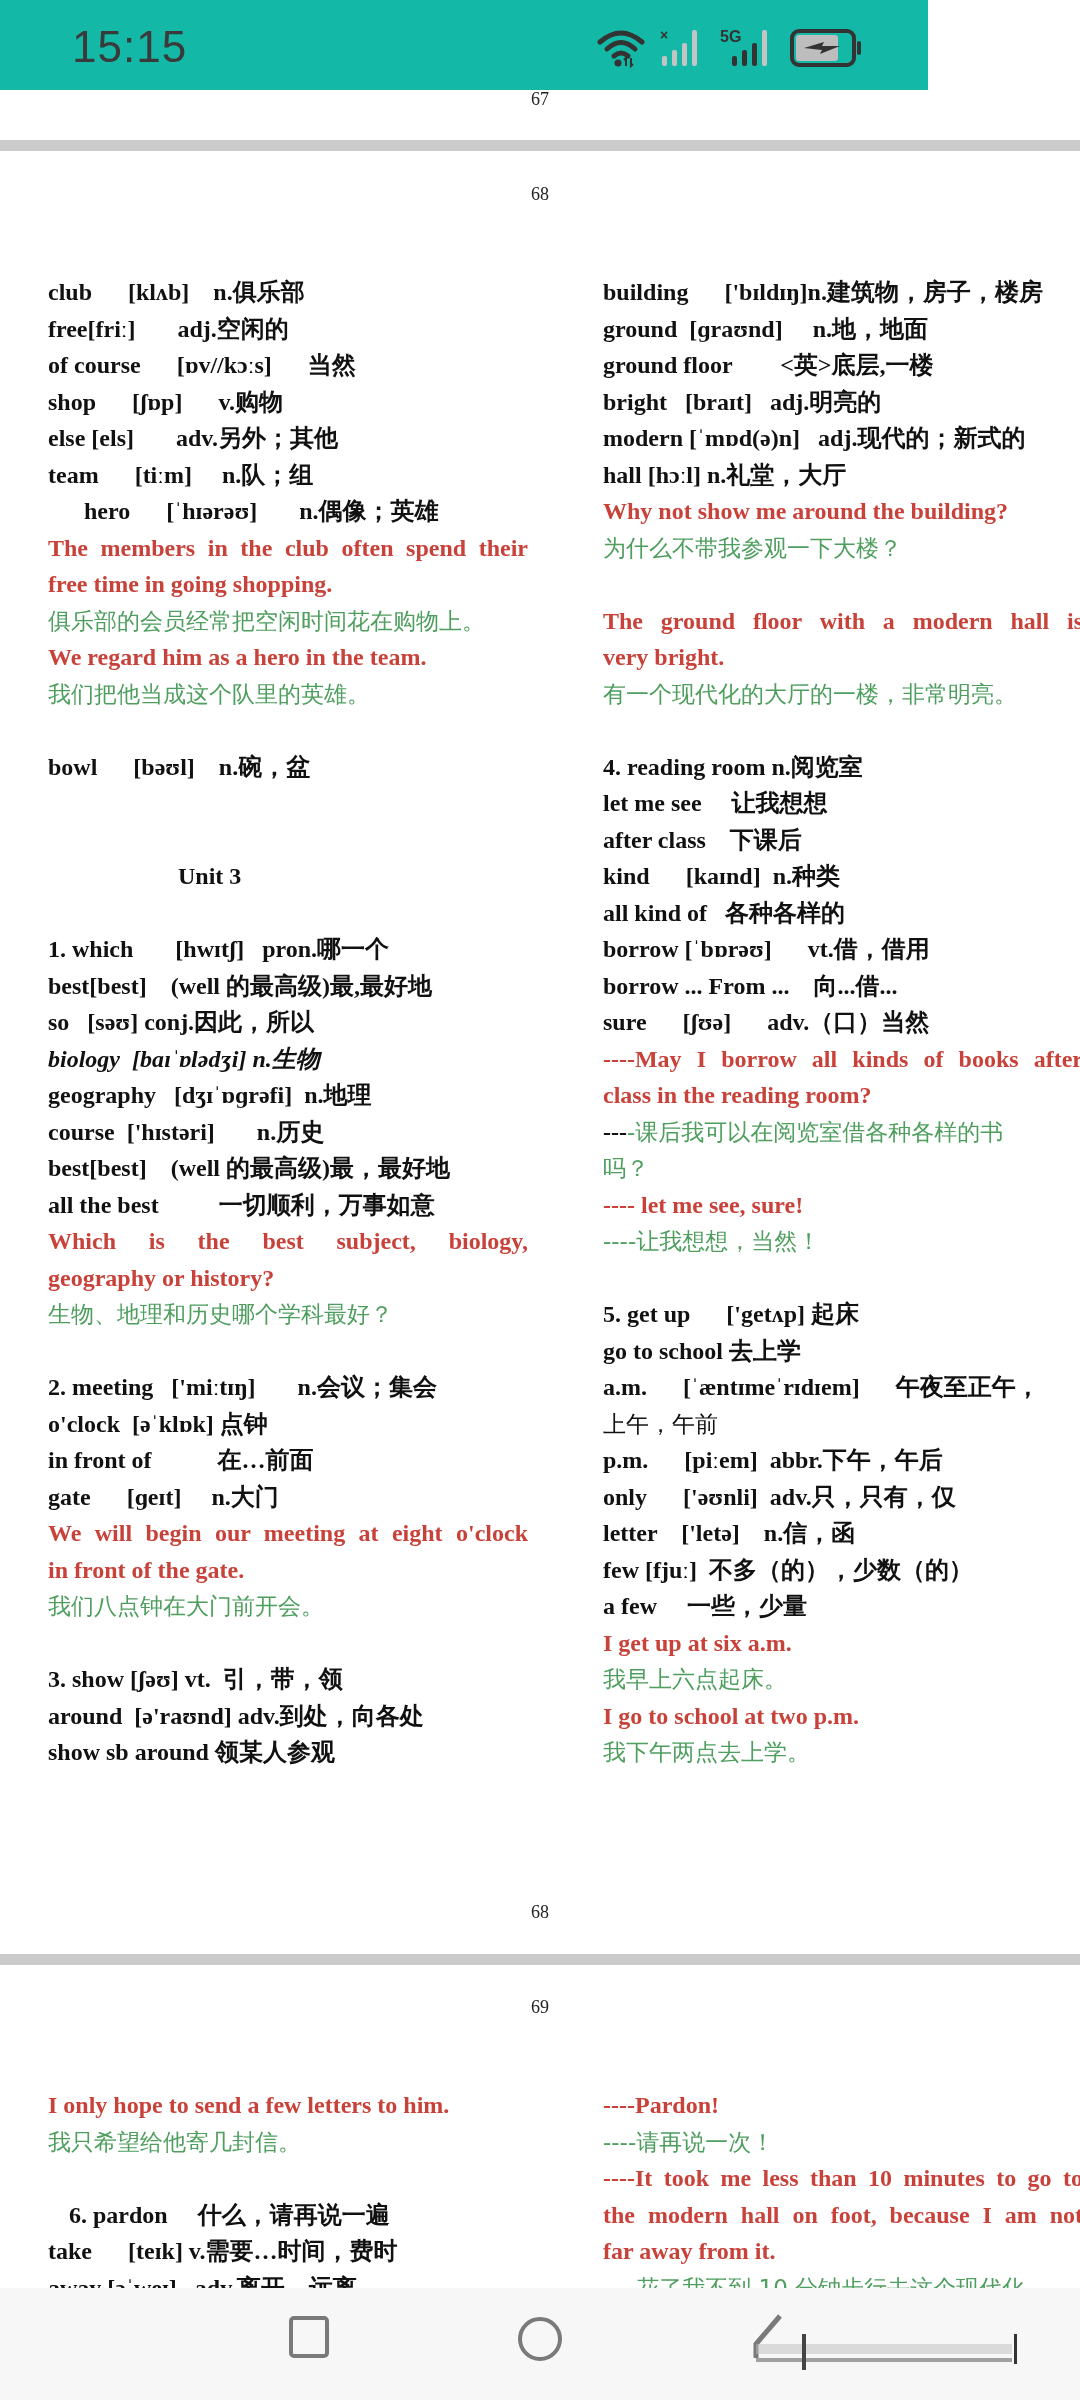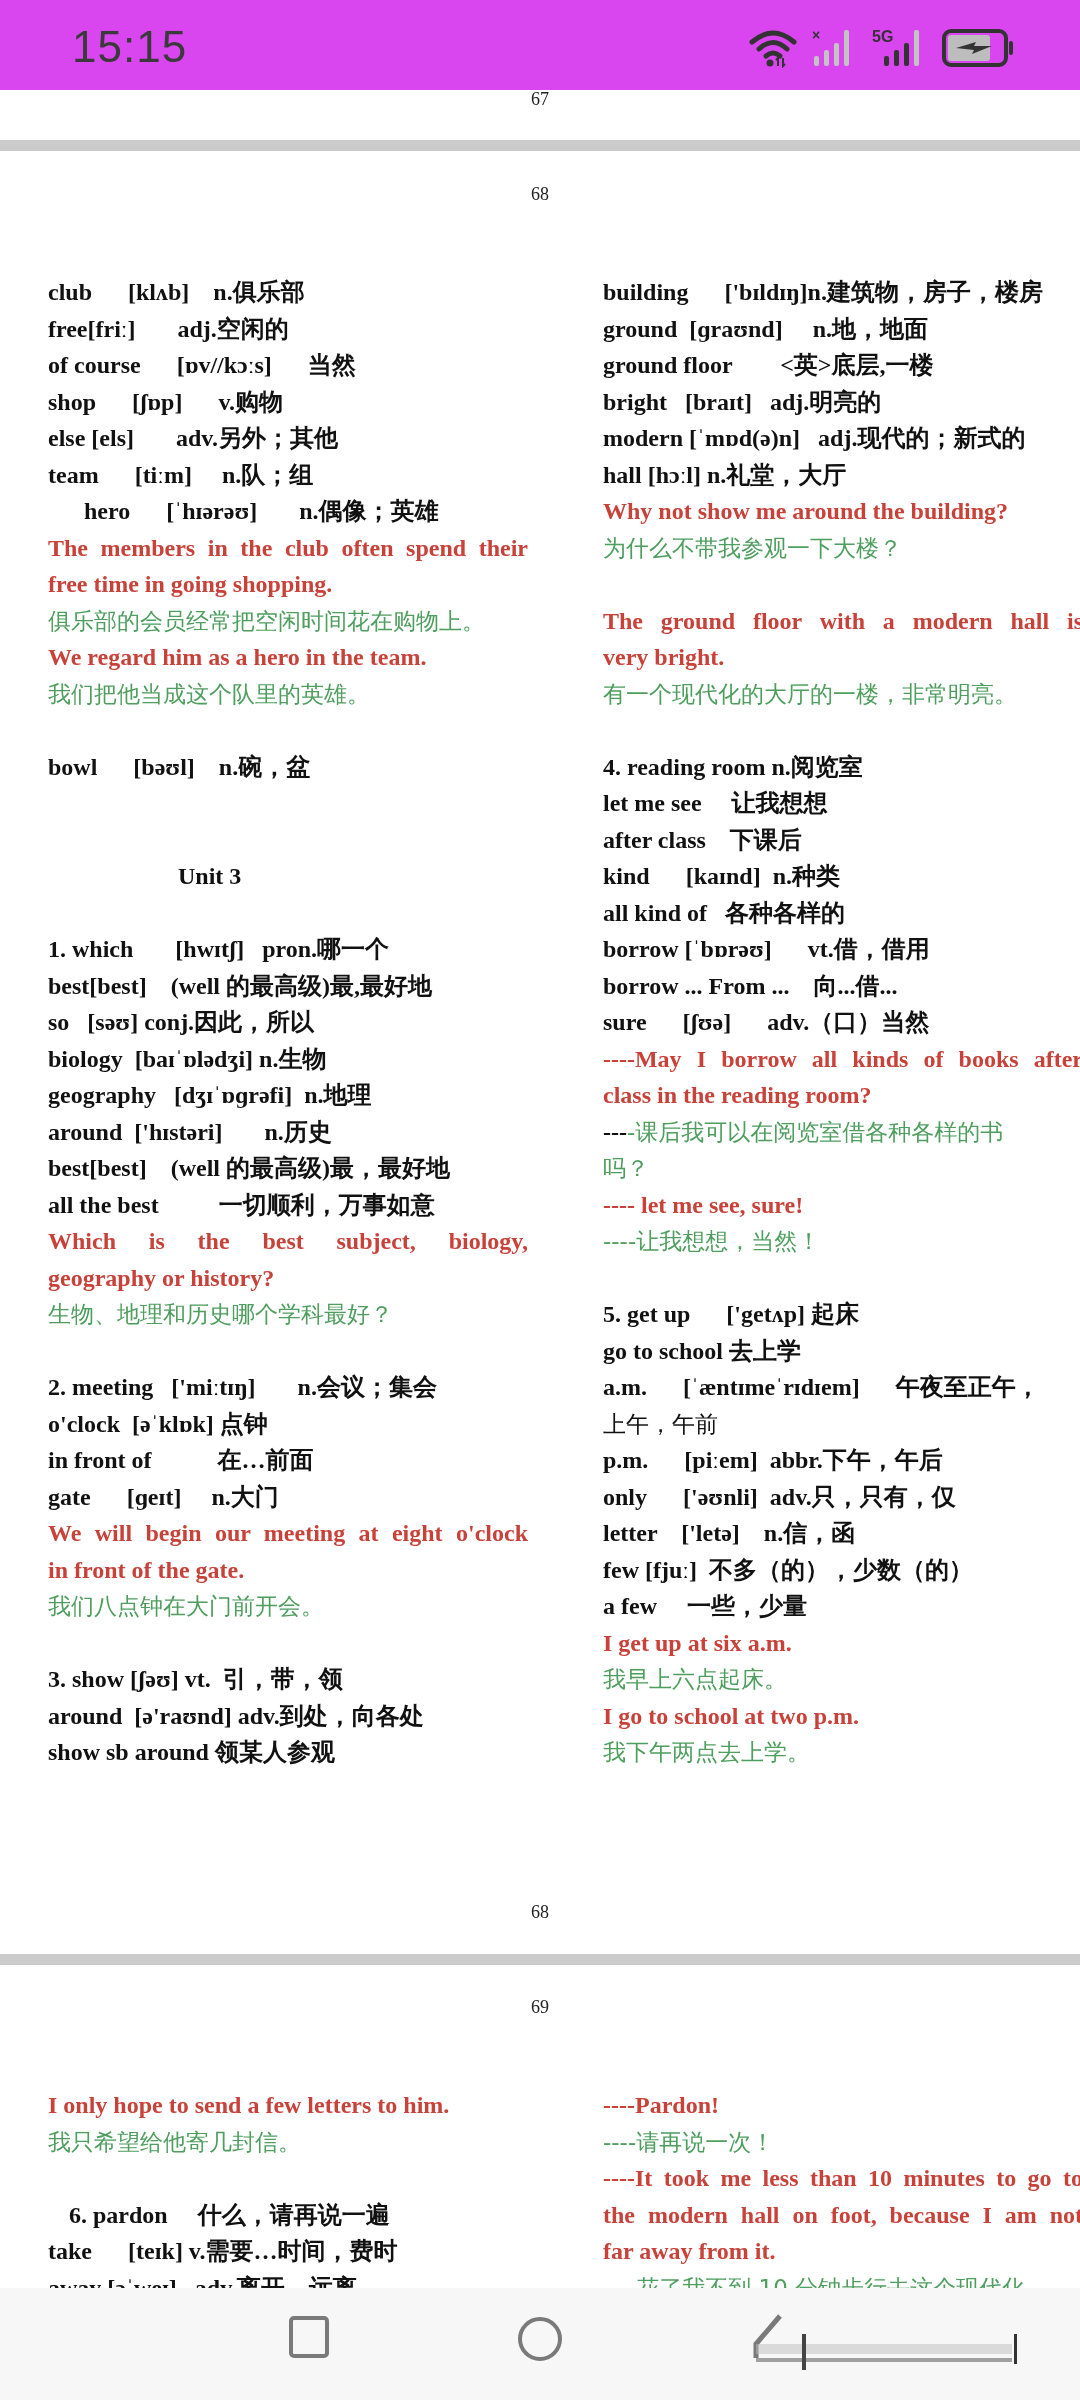--- a/index.html
+++ b/index.html
@@ -1,19 +1,19 @@
 <!DOCTYPE html>
 <html><head>
 <meta charset="utf-8">
 <style>
   * { margin: 0; padding: 0; box-sizing: border-box; }
   html, body { width: 1080px; height: 2400px; overflow: hidden; background: #ffffff; }
   body { position: relative; font-family: "Liberation Serif", "DejaVu Serif", serif; }
 
-  .status-bar { position: absolute; left: 0; top: 0; width: 1080px; height: 90px; background: #d946ef; z-index: 5; }
+  .status-bar { position: absolute; left: 0; top: 0; width: 928px; height: 90px; background: #14b8a6; z-index: 5; }
   .status-time { position: absolute; left: 72px; top: 22px; font-family: "Liberation Sans", "DejaVu Sans", sans-serif; font-size: 44px; color: #3a3a3a; letter-spacing: 1px; }
   .status-icons { position: absolute; right: 62px; top: 28px; height: 40px; display: flex; align-items: center; gap: 14px; }
   .status-icons svg { display: block; }
 
   .page-num { position: absolute; left: 0; width: 1080px; text-align: center; font-size: 18px; color: #222; font-family: "Liberation Serif", serif; }
   .page-gap { position: absolute; left: 0; width: 1080px; height: 11px; background: #CBCBCB; }
 
   .col { position: absolute; font-size: 24px; font-weight: bold; color: #111; }
   .col.left { left: 48px; width: 480px; }
   .col.right { left: 603px; width: 480px; overflow: hidden; white-space: nowrap; }
@@ -91,23 +91,23 @@
     <div class="line green" style="white-space: pre;">我们把他当成这个队里的英雄。</div>
     <div class="line blank" style="white-space: pre;"></div>
     <div class="line" style="white-space: pre;">bowl      [bəʊl]    n.碗，盆</div>
     <div class="line blank" style="white-space: pre;"></div>
     <div class="line blank" style="white-space: pre;"></div>
     <div class="line unit-title" style="white-space: pre;">Unit 3</div>
     <div class="line blank" style="white-space: pre;"></div>
     <div class="line" style="white-space: pre;">1. which       [hwɪtʃ]   pron.哪一个</div>
     <div class="line" style="white-space: pre;">best[best]    (well 的最高级)最,最好地</div>
     <div class="line" style="white-space: pre;">so   [səʊ] conj.因此，所以</div>
-    <div class="line" style="white-space: pre;">biology  [baɪˈɒlədʒi] n.生物</div>
+    <div class="line" style="white-space: pre; font-style: italic;">biology  [baɪˈɒlədʒi] n.生物</div>
     <div class="line" style="white-space: pre;">geography   [dʒɪˈɒɡrəfi]  n.地理</div>
-    <div class="line" style="white-space: pre;">around  ['hɪstəri]       n.历史</div>
+    <div class="line" style="white-space: pre;">course  ['hɪstəri]       n.历史</div>
     <div class="line" style="white-space: pre;">best[best]    (well 的最高级)最，最好地</div>
     <div class="line" style="white-space: pre;">all the best          一切顺利，万事如意</div>
     <div class="line red justify">Which is the best subject, biology,</div>
     <div class="line red" style="white-space: pre;">geography or history?</div>
     <div class="line green" style="white-space: pre;">生物、地理和历史哪个学科最好？</div>
     <div class="line blank" style="white-space: pre;"></div>
     <div class="line" style="white-space: pre;">2. meeting   ['miːtɪŋ]       n.会议；集会</div>
     <div class="line" style="white-space: pre;">o'clock  [əˈklɒk] 点钟</div>
     <div class="line" style="white-space: pre;">in front of           在…前面</div>
     <div class="line" style="white-space: pre;">gate      [ɡeɪt]     n.大门</div>

